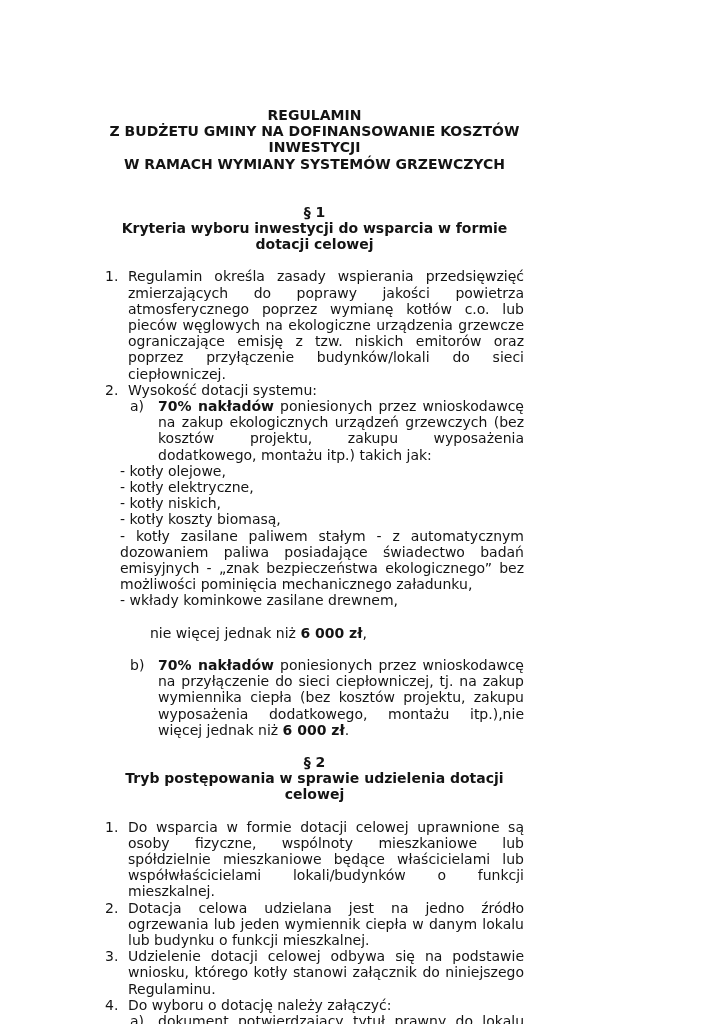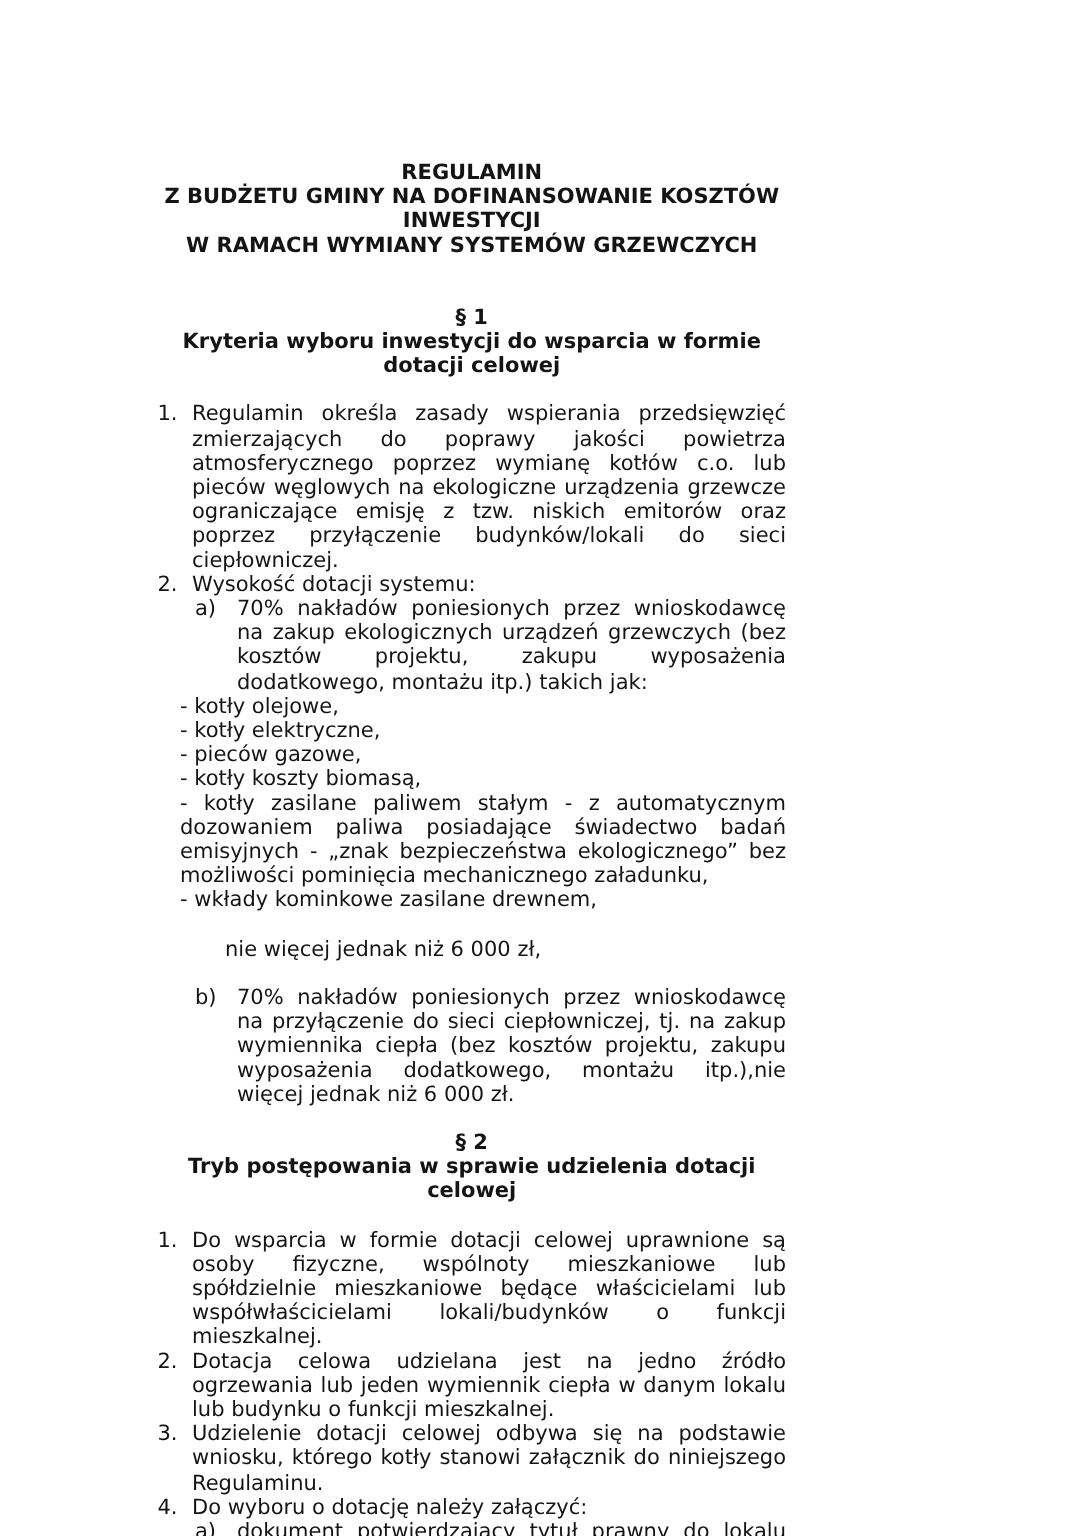--- a/index.html
+++ b/index.html
@@ -54,21 +54,21 @@
   }
   .bullet {
     margin-left: 15px;
     text-align: justify;
   }
   .limit {
     margin-left: 45px;
     margin-top: 16px;
     margin-bottom: 16px;
   }
-  b { font-weight: normal; }
+  b { font-weight: bold; }
 </style>
 </head>
 <body>
 
 <div class="page">
 
   <div class="doc-title">
     <div>REGULAMIN</div>
     <div>Z BUDŻETU GMINY NA DOFINANSOWANIE KOSZTÓW INWESTYCJI</div>
     <div>W RAMACH WYMIANY SYSTEMÓW GRZEWCZYCH</div>
@@ -91,21 +91,21 @@
       <div class="txt">Wysokość dotacji systemu:</div>
     </div>
 
     <div class="li sub">
       <span class="num">a)</span>
       <div class="txt"><b>70% nakładów</b><span> poniesionych przez wnioskodawcę na zakup ekologicznych urządzeń grzewczych (bez kosztów projektu, zakupu wyposażenia dodatkowego, montażu itp.) takich jak:</span></div>
     </div>
 
     <div class="bullet">- kotły olejowe,</div>
     <div class="bullet">- kotły elektryczne,</div>
-    <div class="bullet">- pieców gazowe,</div>
+    <div class="bullet">- kotły niskich,</div>
     <div class="bullet">- kotły koszty biomasą,</div>
     <div class="bullet">- kotły zasilane paliwem stałym - z automatycznym dozowaniem paliwa posiadające świadectwo badań emisyjnych - „znak bezpieczeństwa ekologicznego” bez możliwości pominięcia mechanicznego załadunku,</div>
     <div class="bullet">- wkłady kominkowe zasilane drewnem,</div>
 
     <div class="limit"><span>nie więcej jednak niż </span><b>6 000 zł</b><span>,</span></div>
 
     <div class="li sub">
       <span class="num">b)</span>
       <div class="txt"><b>70% nakładów</b><span> poniesionych przez wnioskodawcę na przyłączenie do sieci ciepłowniczej, tj. na zakup wymiennika ciepła (bez kosztów projektu, zakupu wyposażenia dodatkowego, montażu itp.),nie więcej jednak niż </span><b>6 000 zł</b><span>.</span></div>
     </div>

